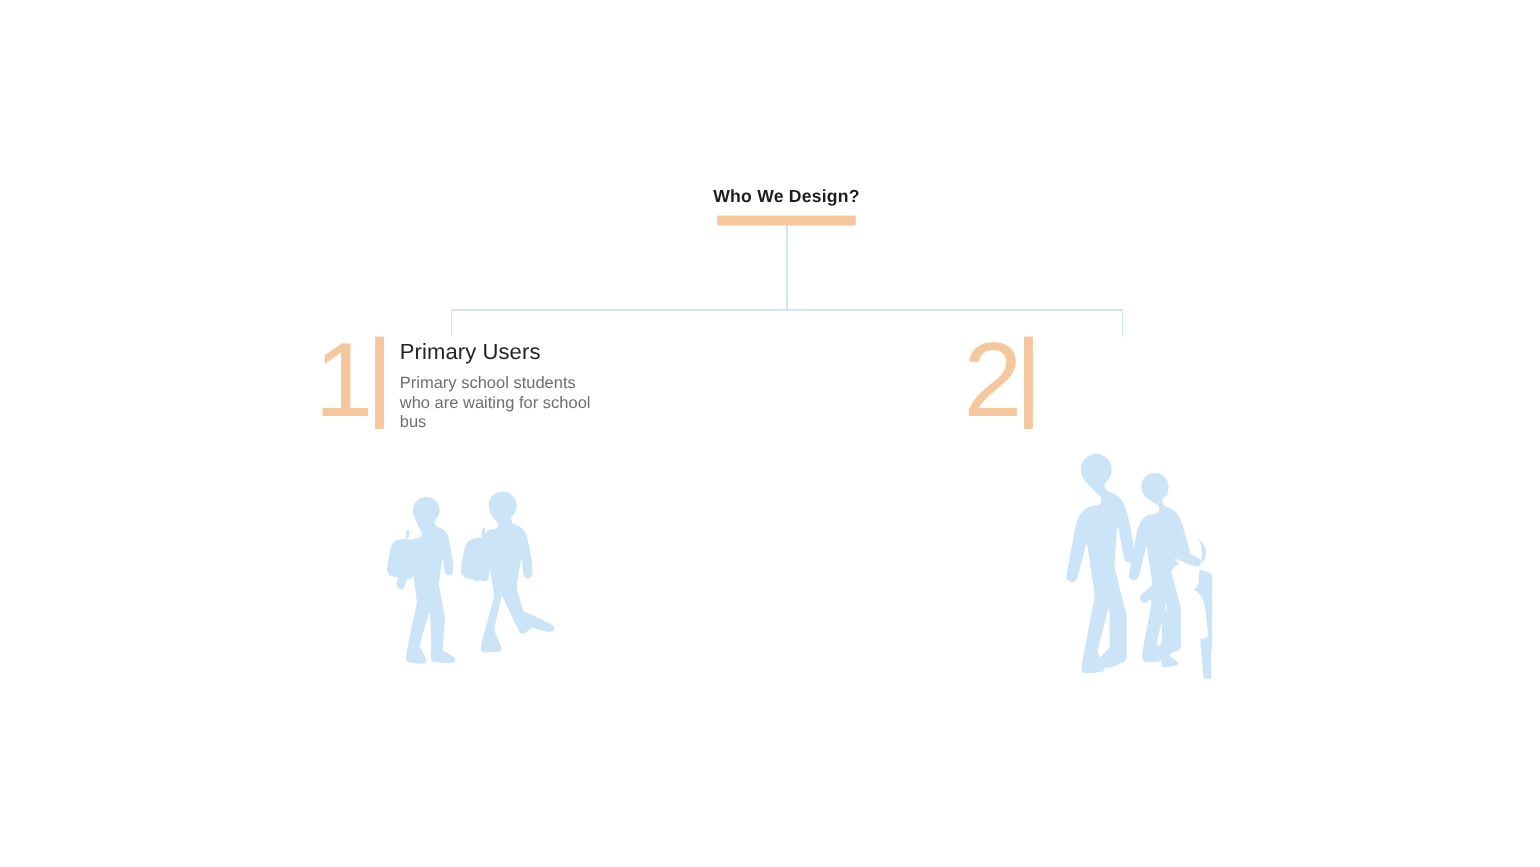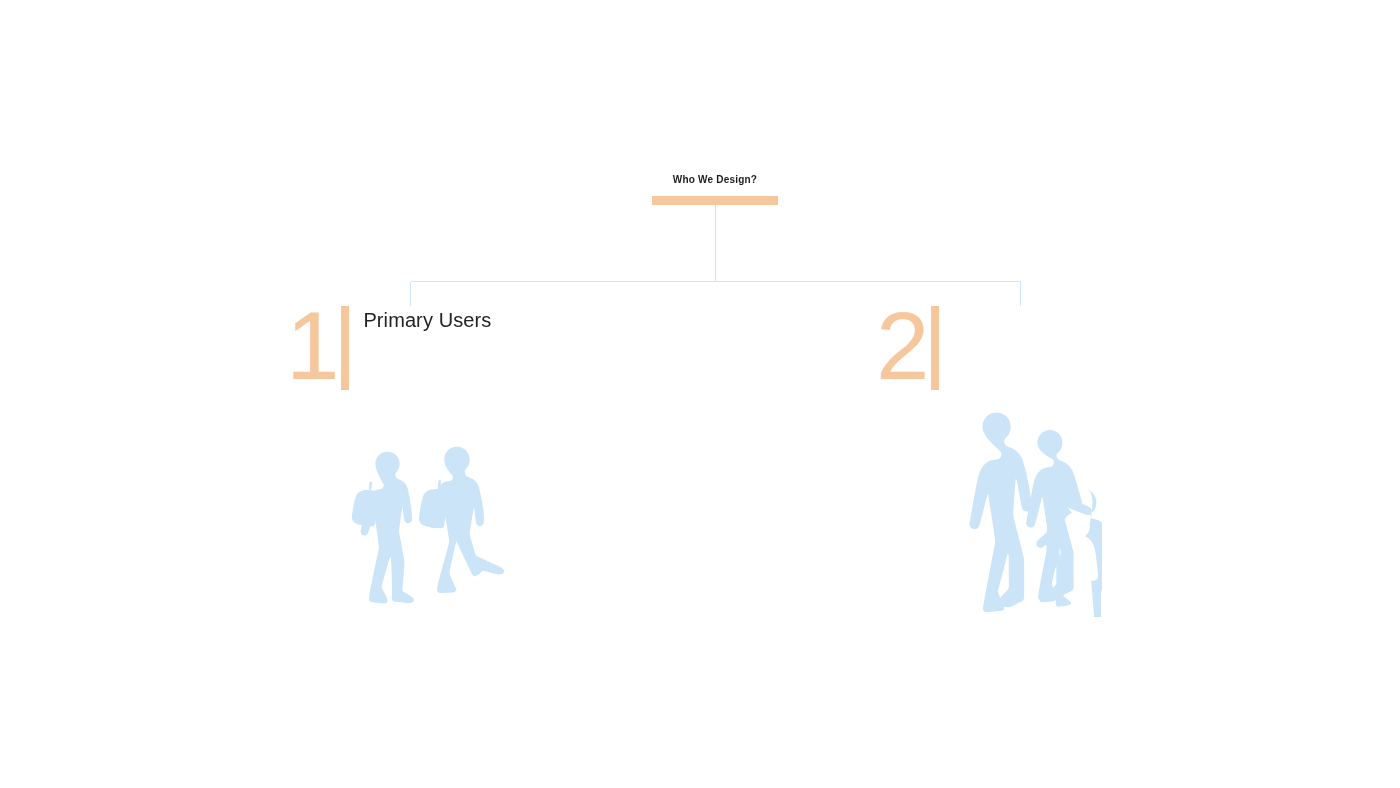--- a/index.html
+++ b/index.html
@@ -23,21 +23,21 @@
 
   
   .root-node {
     position: absolute;
     left: 565px;
     top: 172px;
     width: 300px;
     text-align: center;
   }
   .root-title {
-    font-size: 10px;
+    font-size: 16px;
     font-weight: bold;
     color: #1d1d1d;
     letter-spacing: 0.2px;
     line-height: 16px;
     white-space: nowrap;
   }
   .root-underline {
     width: 126px;
     height: 9px;
     background: #f6c79d;
@@ -130,20 +130,21 @@
     <div class="root-title">Who We Design?</div>
     <div class="root-underline"></div>
   </div>
 
   <div class="branch branch-1">
     <div class="branch-head">
       <div class="branch-num">1</div>
       <div class="branch-divider"></div>
       <div class="branch-text">
         <div class="branch-title">Primary Users</div>
+        <div class="branch-desc">Primary school students who are waiting for school bus</div>
       </div>
     </div>
   </div>
 
   <div class="branch branch-2">
     <div class="branch-head">
       <div class="branch-num">2</div>
       <div class="branch-divider"></div>
       <div class="branch-text">
       </div>

